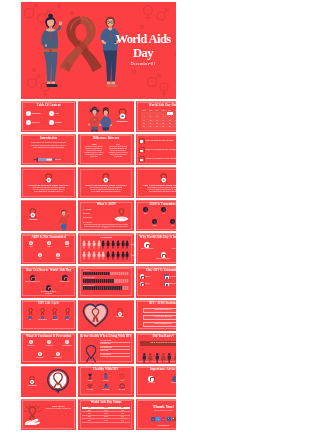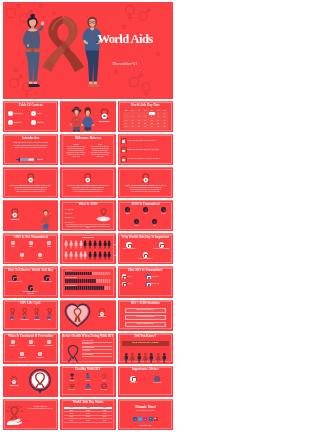--- a/index.html
+++ b/index.html
@@ -1,19 +1,19 @@
 <!DOCTYPE html>
 <html><head>
 <meta charset="utf-8">
 <title>World Aids Day</title>
 <style>
   * { margin:0; padding:0; box-sizing:border-box; }
   html,body { width:176px; height:435px; background:#ffffff; overflow:hidden; }
   body { font-family:"Liberation Sans", sans-serif; }
-  .deck { position:relative; width:176px; height:435px; padding:2px 3px 3px 3px; }
+  .deck { position:relative; width:176px; height:435px; padding:2px 3px 3px 21px; }
   .grid { display:grid; grid-template-columns:55.33px 55.33px 55.33px; gap:2px 2px; }
   .slide { position:relative; background:#fb3f42; overflow:hidden; }
   .hero { grid-column:1 / span 3; height:97px; }
   .cell { height:31.1px; }
   svg { display:block; }
   .full { position:absolute; inset:0; width:100%; height:100%; }
   
   .hero-title { position:absolute; left:84px; top:30px; width:76px;
       font-family:"Liberation Serif", serif; font-weight:bold; color:#fff;
       font-size:12.6px; line-height:14px; text-align:center; letter-spacing:-0.6px; }
@@ -330,20 +330,21 @@
 
           <path d="M82.3 48.6 L96 48.6 L95.4 60 L93.8 80 L90.6 80 L90.4 60 L89.4 80 L86.2 80 L85 60 Z" fill="#2e3f63"></path>
           <path d="M90.6 79.6 h3.3 l0.2 2.6 h-3.7 z" fill="#eda98c"></path>
           <path d="M86.1 79.6 h3.3 l0.2 2.6 h-3.7 z" fill="#eda98c"></path>
           <path d="M90.1 82 h4.4 c1.4 0 2.2 0.8 2.2 1.7 c0 0.9 -0.7 1.3 -2 1.3 h-4.6 z" fill="#d4685a"></path>
           <path d="M85.6 82 h4.4 c1.4 0 2.2 0.8 2.2 1.7 c0 0.9 -0.7 1.3 -2 1.3 h-4.6 z" fill="#d4685a"></path>
         </g>
       </svg>
       <div class="hero-title">
         <div>World Aids</div>
+        <div>Day</div>
       </div>
       <div class="hero-date">December-01</div>
     </div>
 
     <div class="slide cell">
       <div class="topbar"></div>
       <div class="frame"></div>
       <div class="st">Table Of Content</div>
       <div class="toc-grid">
         <div class="toc-item">

